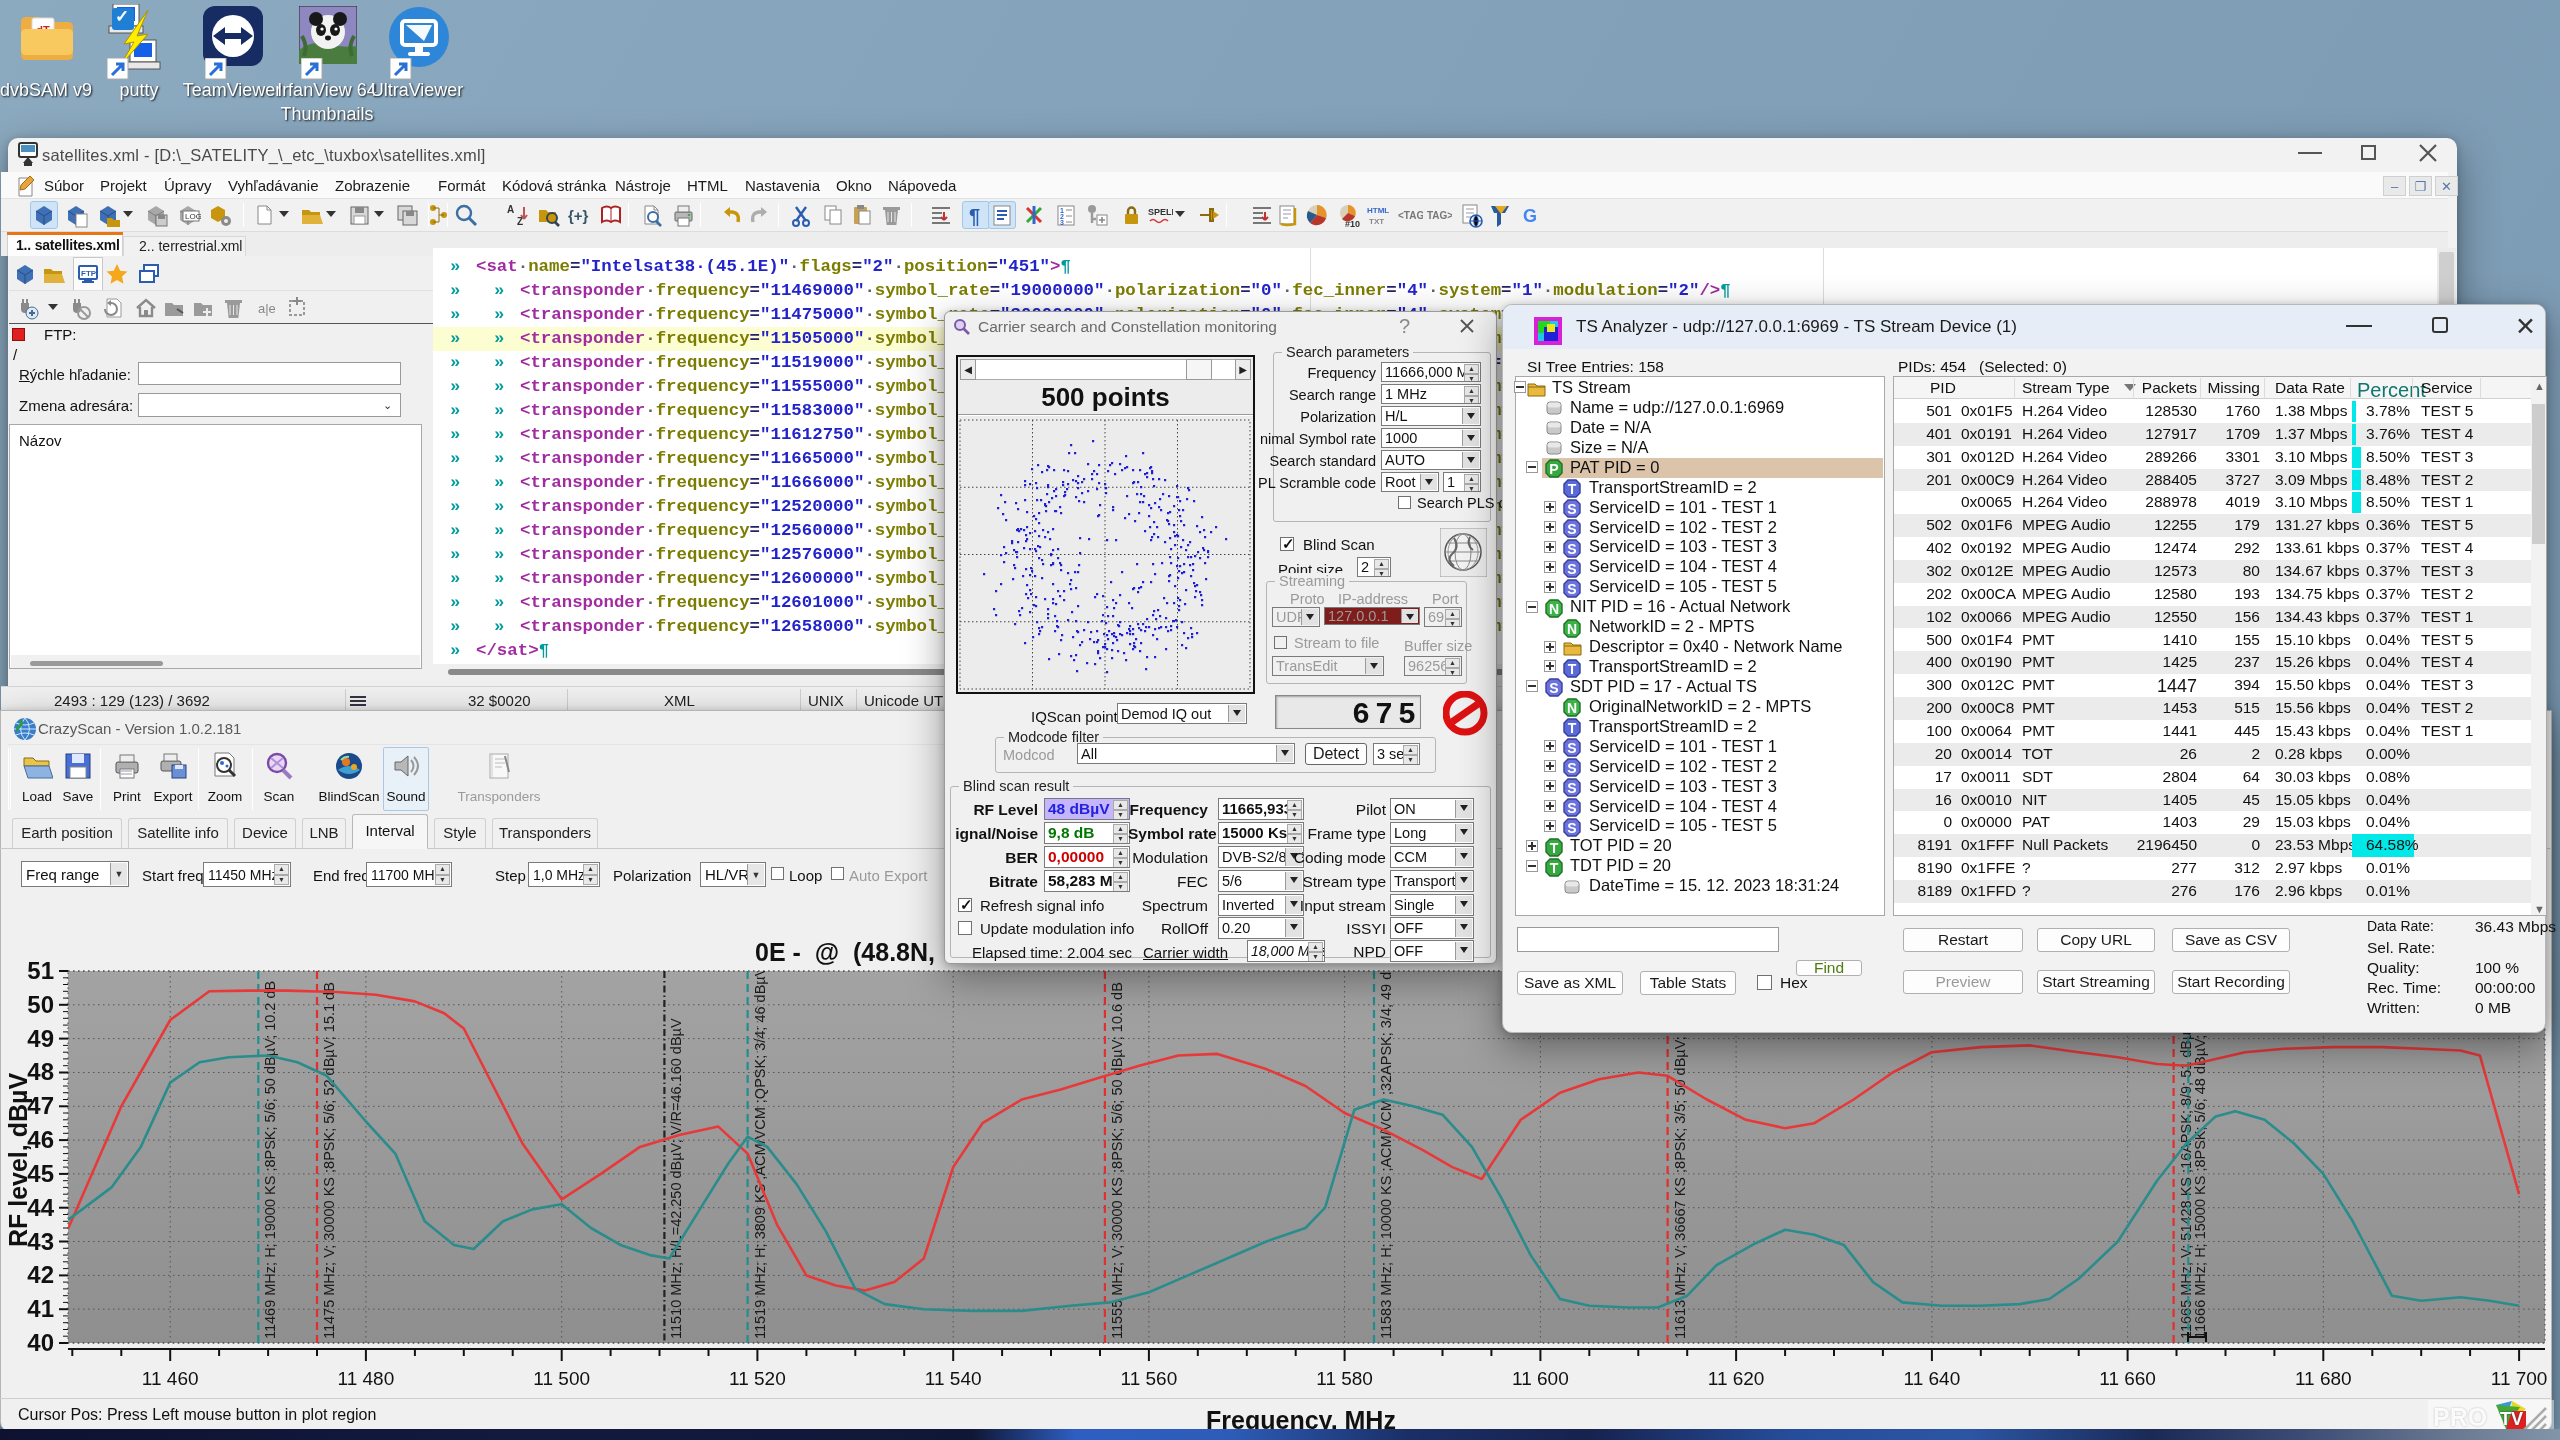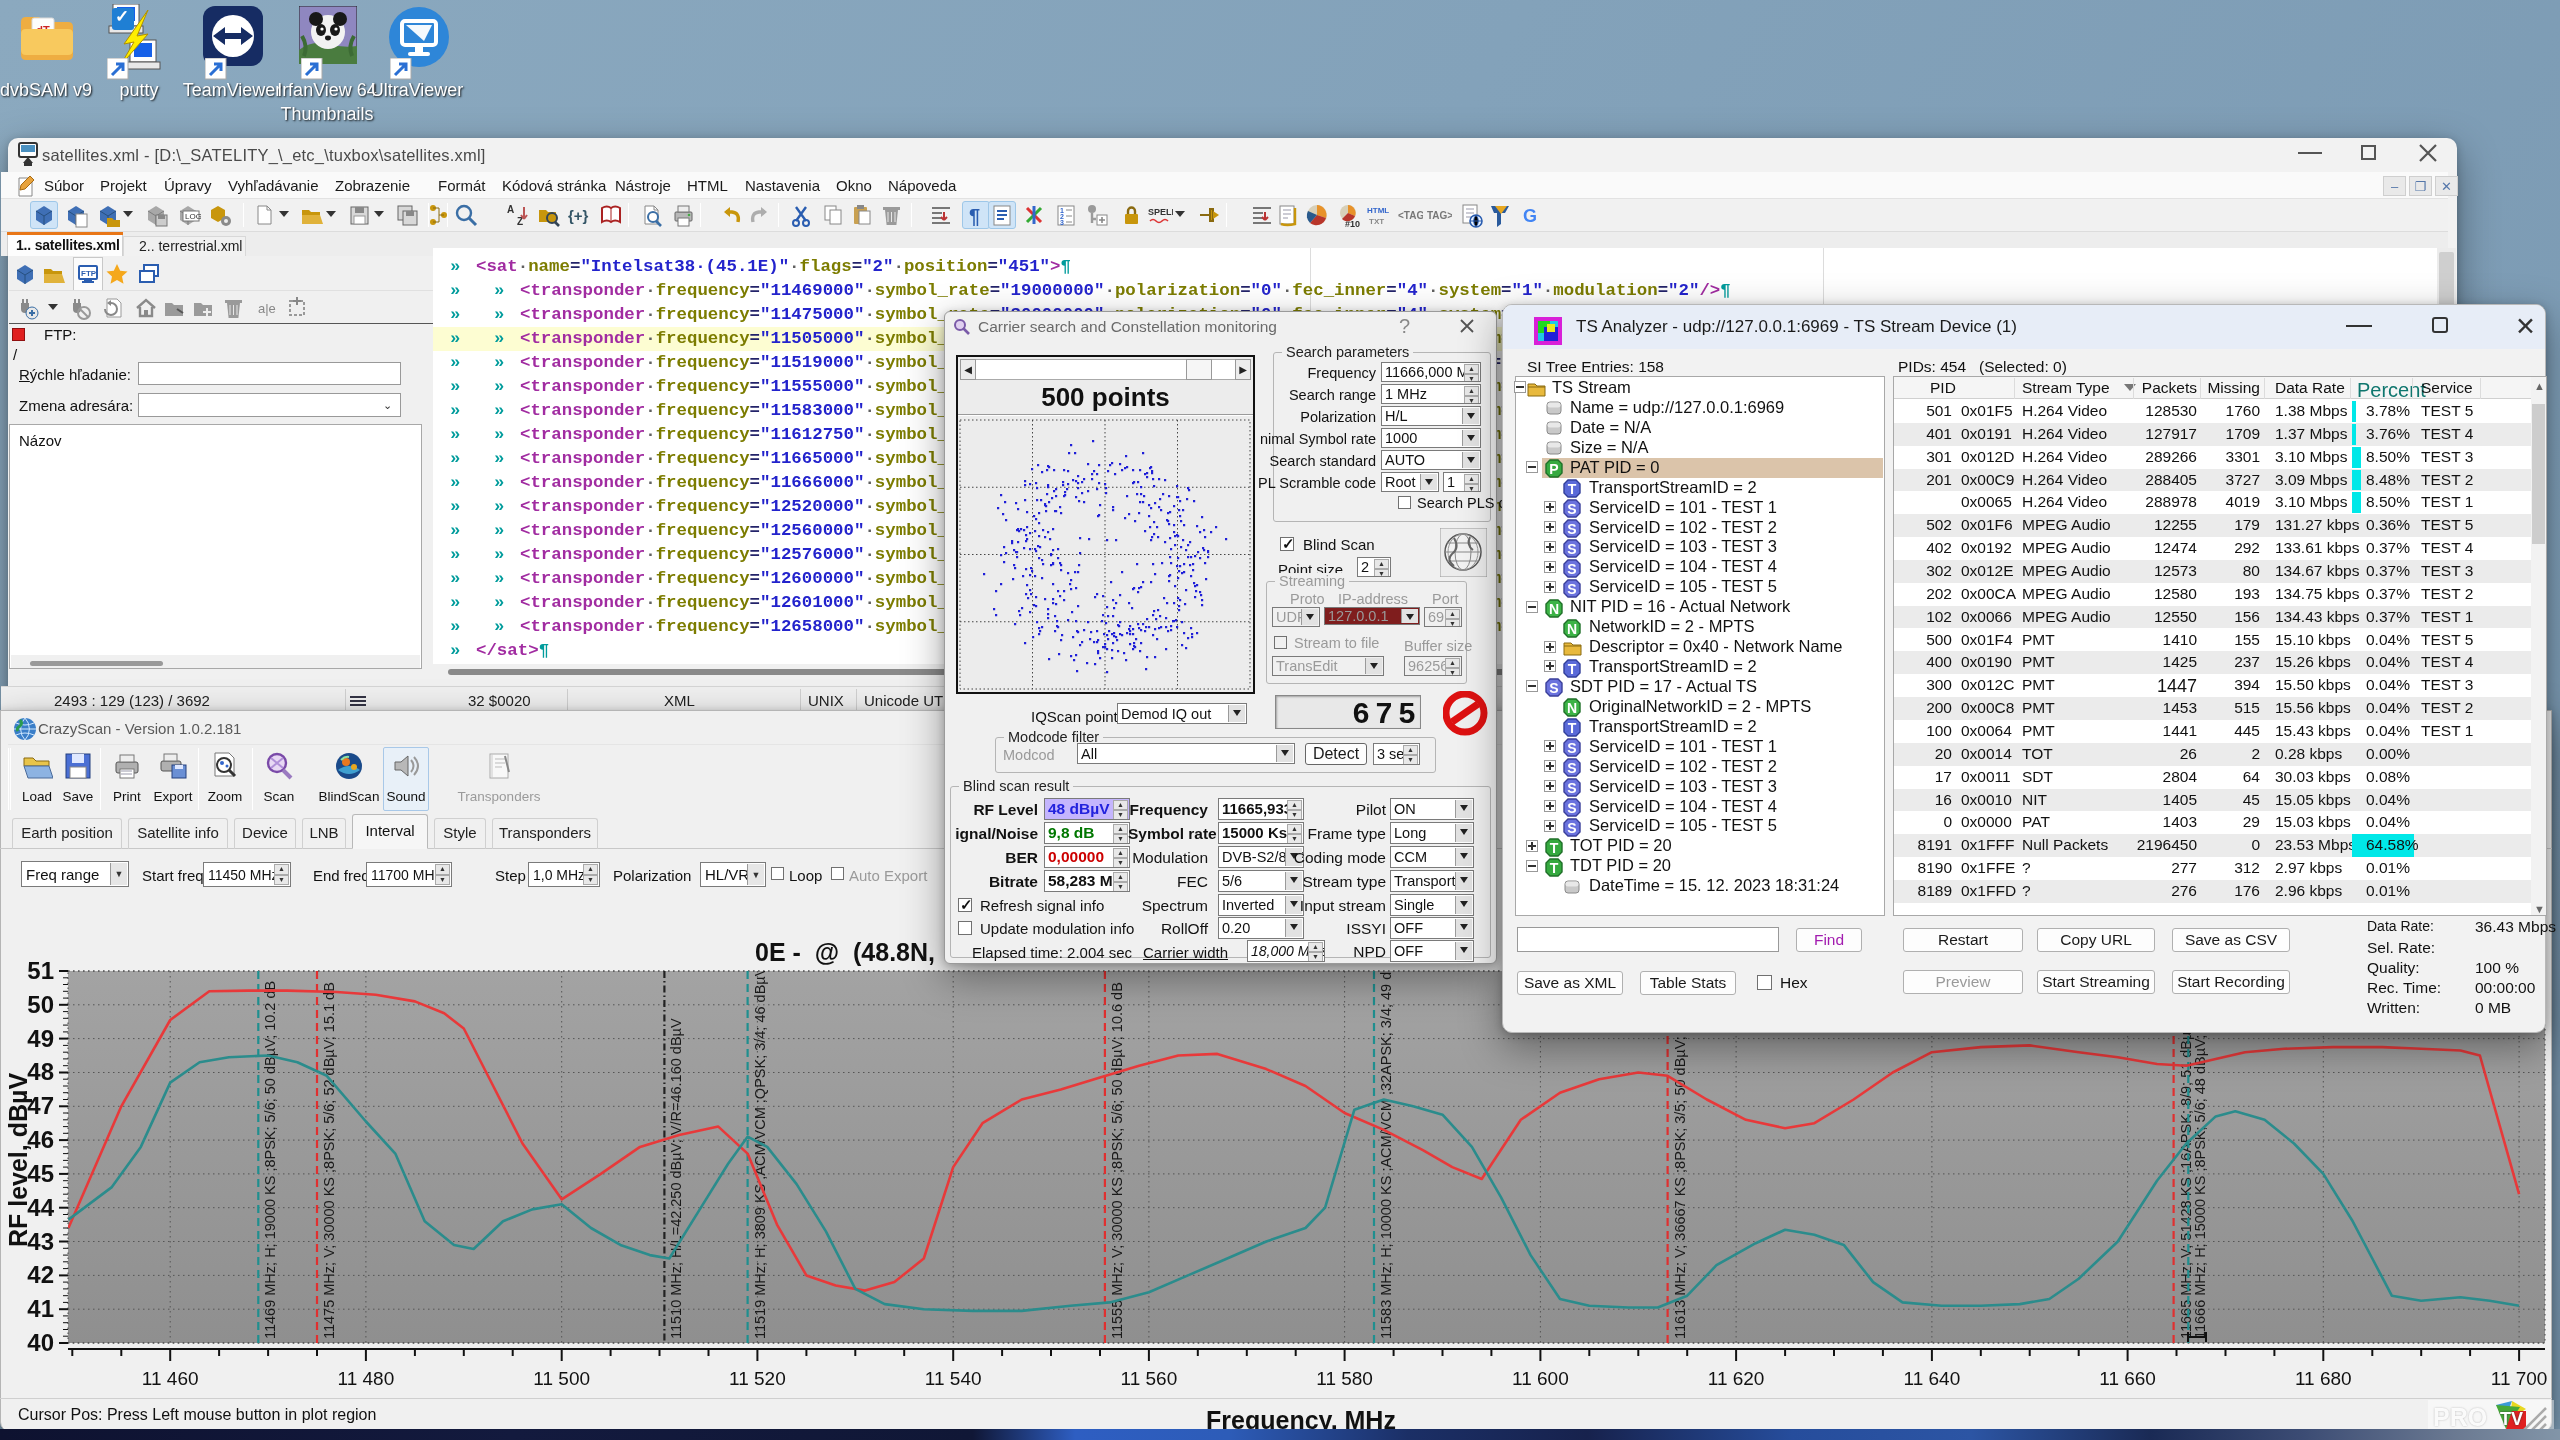--- a/index.html
+++ b/index.html
@@ -1642,21 +1642,21 @@
 <div class="abs" style="left:2022px;top:881.9px;font-size:15.5px;color:#111">?</div>
 <div class="abs" style="left:2120px;top:881.9px;width:77px;text-align:right;font-size:15.5px;color:#111">276</div>
 <div class="abs" style="left:2196px;top:881.9px;width:64px;text-align:right;font-size:15.5px;color:#111">176</div>
 <div class="abs" style="left:2275px;top:881.9px;font-size:15.5px;color:#111">2.96 kbps</div>
 <div class="abs" style="left:2366px;top:881.9px;font-size:15.5px;color:#111">0.01%</div>
 <div class="abs" style="left:2531px;top:377px;width:15px;height:538px;background:#f2f2f2"></div>
 <div class="abs" style="left:2532px;top:404px;width:13px;height:140px;background:#cdcdcd"></div>
 <div class="abs" style="left:2534px;top:380px;font-size:11px;color:#666">▲</div>
 <div class="abs" style="left:2534px;top:903px;font-size:11px;color:#666">▼</div>
 <div class="tb" style="left:1517px;top:927px;width:262px;height:25px;border-color:#999"></div>
-<div class="btn" style="left:1796px;top:928px;width:66px;height:24px;color:#a21caf">Find</div>
+<div class="btn" style="left:1796px;top:960px;width:66px;height:16px;color:#4d7c0f">Find</div>
 <div class="btn" style="left:1517px;top:971px;width:106px;height:24px">Save as XML</div>
 <div class="btn" style="left:1640px;top:971px;width:96px;height:24px">Table Stats</div>
 <div class="cb" style="left:1757px;top:975px;width:15px;height:15px"></div>
 <div class="abs" style="left:1780px;top:974px;font-size:15.5px;color:#111">Hex</div>
 <div class="btn" style="left:1903px;top:928px;width:120px;height:24px">Restart</div>
 <div class="btn" style="left:2037px;top:928px;width:118px;height:24px">Copy URL</div>
 <div class="btn" style="left:2172px;top:928px;width:118px;height:24px">Save as CSV</div>
 <div class="btn" style="left:1903px;top:970px;width:120px;height:24px;color:#9a9a9a">Preview</div>
 <div class="btn" style="left:2037px;top:970px;width:118px;height:24px">Start Streaming</div>
 <div class="btn" style="left:2172px;top:970px;width:118px;height:24px">Start Recording</div>

